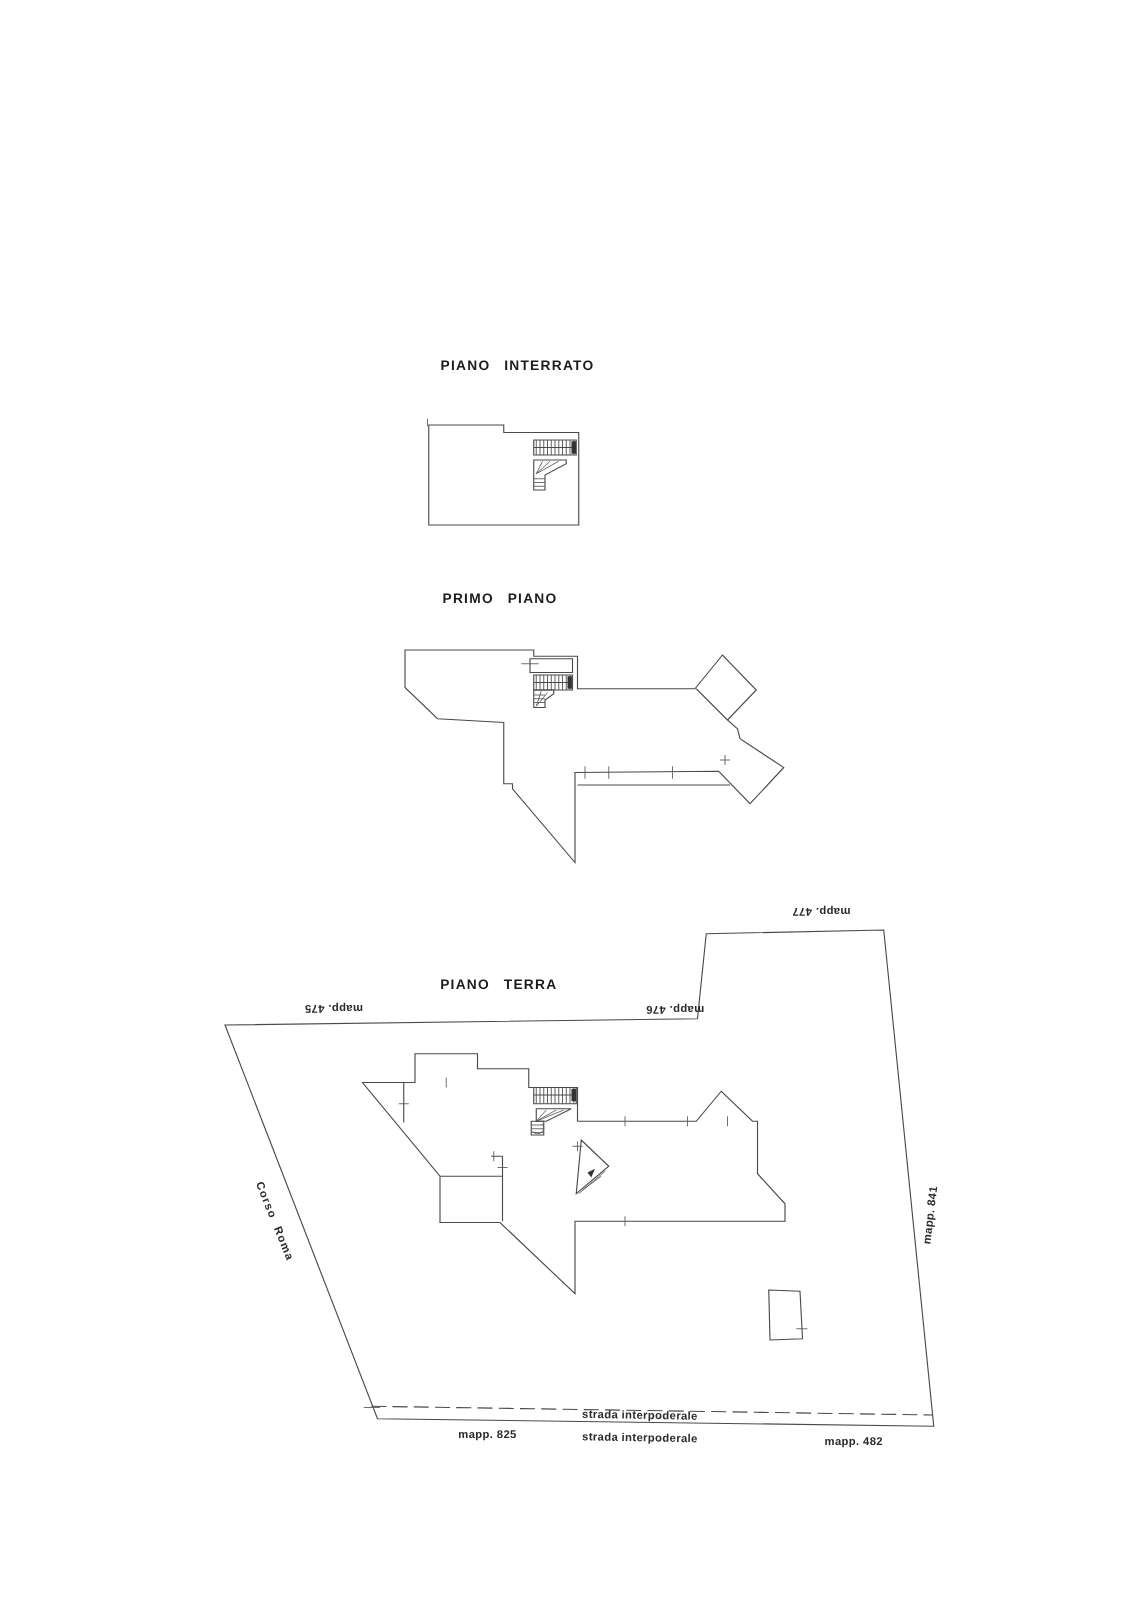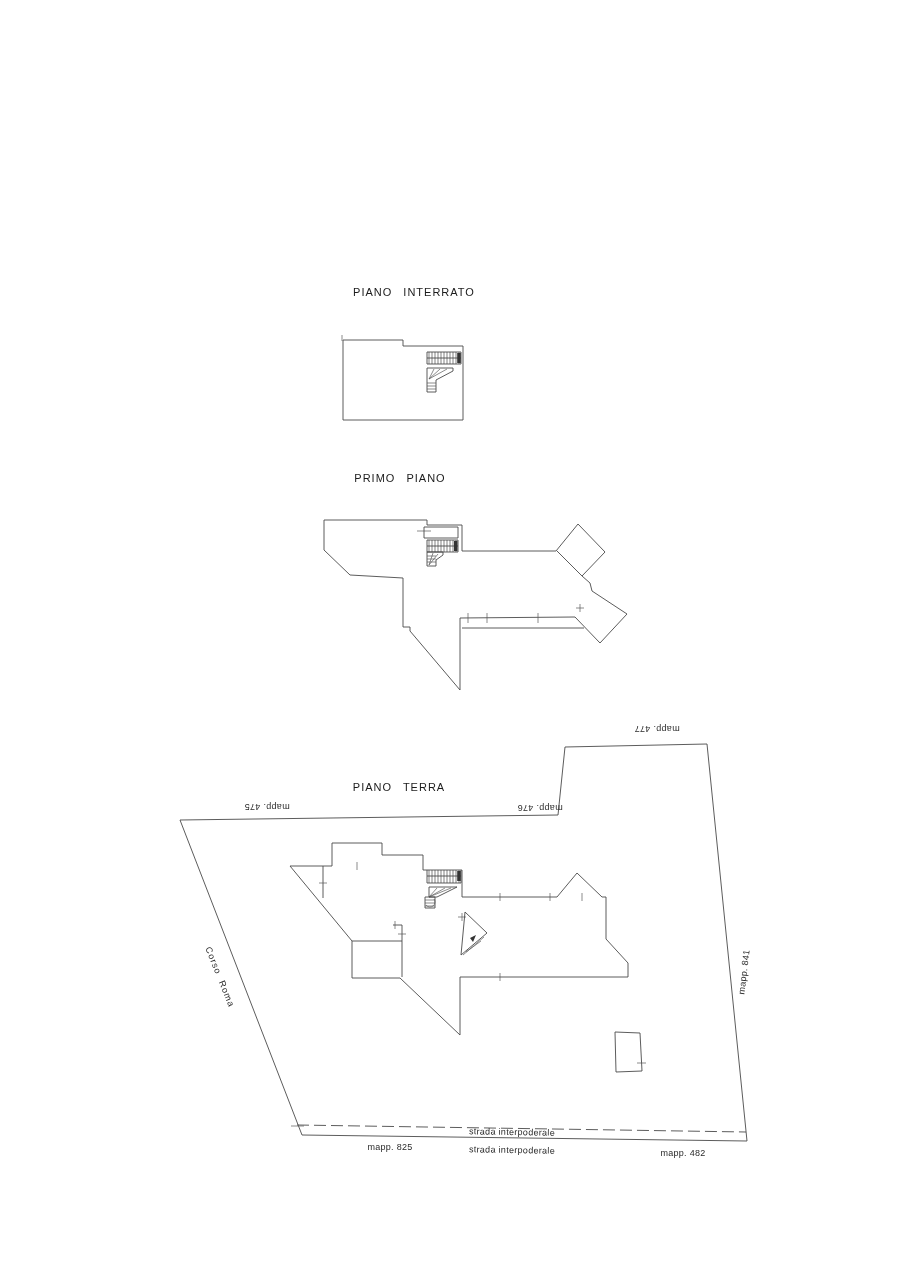--- a/index.html
+++ b/index.html
@@ -2,20 +2,21 @@
 <html><head>
 <meta charset="utf-8">
 <style>
   html,body{margin:0;padding:0;background:#ffffff;}
   .page{
     position:relative;
     width:905px;height:1280px;
     background:#ffffff;
     overflow:hidden;
     font-family:"Liberation Sans", sans-serif;
+    font-weight:bold;
   }
   svg{position:absolute;left:0;top:0;}
   .ln{stroke:#4a4a4a;stroke-width:0.9;fill:none;}
   .ln-thin{stroke:#5a5a5a;stroke-width:0.7;fill:none;}
   .hatch{stroke:#4a4a4a;stroke-width:0.7;fill:none;}
   .dark{fill:#333333;stroke:none;}
   .dashed{stroke:#4a4a4a;stroke-width:0.9;fill:none;stroke-dasharray:12 5;}
   .plan-title{
     font-family:"Liberation Sans", sans-serif;
     font-size:11px;letter-spacing:1px;word-spacing:7px;

